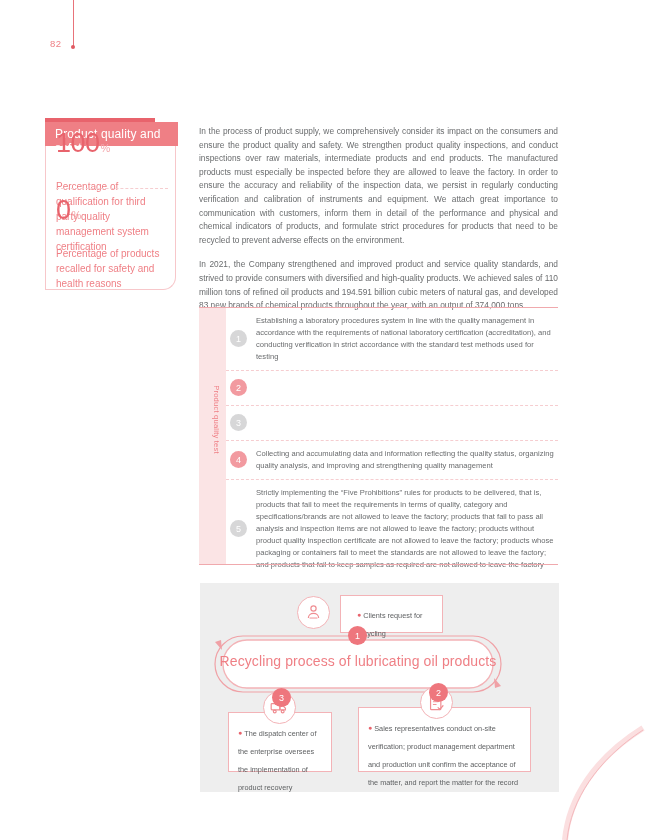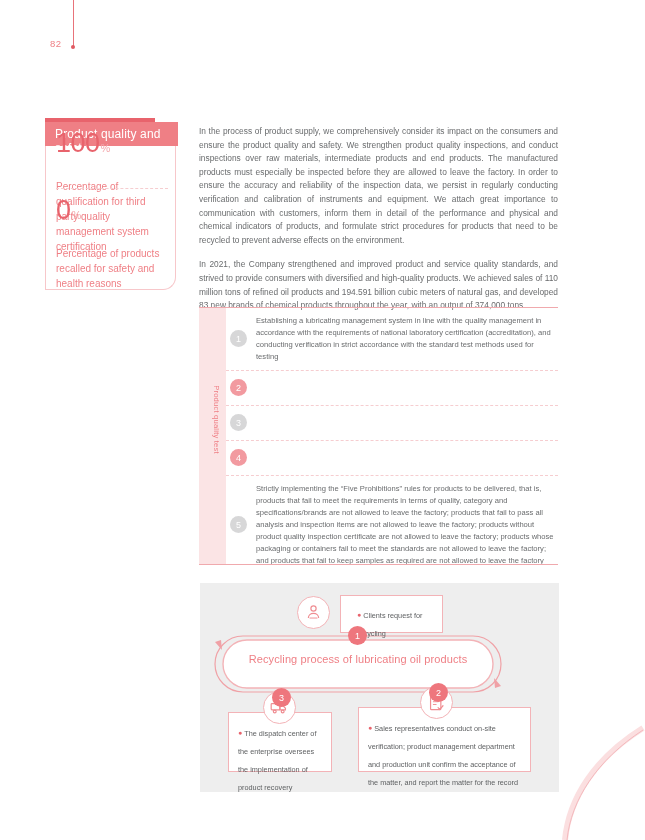--- a/index.html
+++ b/index.html
@@ -76,21 +76,21 @@
     background:#ffffff;border:1px solid #f3b3b7;
     display:flex;align-items:center;justify-content:center;z-index:4;
   }
   #icon-client{left:97px;top:13px;}
   #icon-truck{left:63px;top:108px;}
   #icon-doc{left:220px;top:103px;}
 
   #ring{position:absolute;left:13px;top:51px;width:290px;height:60px;}
   #ring-label{
     position:absolute;left:13px;top:70px;width:290px;text-align:center;
-    font-size:11px;color:#ef7f85;letter-spacing:.1px;z-index:3;
+    font-size:14px;color:#ef7f85;letter-spacing:.1px;z-index:3;
   }
   .step-num{
     position:absolute;width:19px;height:19px;border-radius:50%;background:#ee767d;
     display:flex;align-items:center;justify-content:center;
     font-size:9px;color:#fff;z-index:5;
   }
   #step-1{left:148px;top:43px;}
   #step-2{left:229px;top:100px;}
   #step-3{left:72px;top:105px;}
 
@@ -136,30 +136,31 @@
 
   <div id="list-section">
     <div id="list-rule"></div>
     <div id="list-band">
       <div id="list-band-label">Product quality test</div>
     </div>
 
     <div id="list-items">
       <div class="q-item">
         <div class="q-num gray">1</div>
-        <div class="q-text">Establishing a lubricating management system in line with the quality management in accordance with the requirements of national laboratory certification (accreditation), and conducting verification in strict accordance with the standard test methods used for testing</div>
+        <div class="q-text">Establishing a laboratory procedures system in line with the quality management in accordance with the requirements of national laboratory certification (accreditation), and conducting verification in strict accordance with the standard test methods used for testing</div>
       </div>
       <div class="q-item">
         <div class="q-num pink">2</div>
       </div>
       <div class="q-item">
         <div class="q-num gray">3</div>
       </div>
       <div class="q-item">
         <div class="q-num pink">4</div>
+        <div class="q-text">Collecting and accumulating data and information reflecting the quality status, organizing quality analysis, and improving and strengthening quality management</div>
       </div>
       <div class="q-item">
         <div class="q-num gray">5</div>
         <div class="q-text">Strictly implementing the “Five Prohibitions” rules for products to be delivered, that is, products that fail to meet the requirements in terms of quality, category and specifications/brands are not allowed to leave the factory; products that fail to pass all analysis and inspection items are not allowed to leave the factory; products without product quality inspection certificate are not allowed to leave the factory; products whose packaging or containers fail to meet the standards are not allowed to leave the factory; and products that fail to keep samples as required are not allowed to leave the factory</div>
       </div>
     </div>
     <div id="q-bottom-rule"></div>
   </div>
 
   <div id="diagram">

